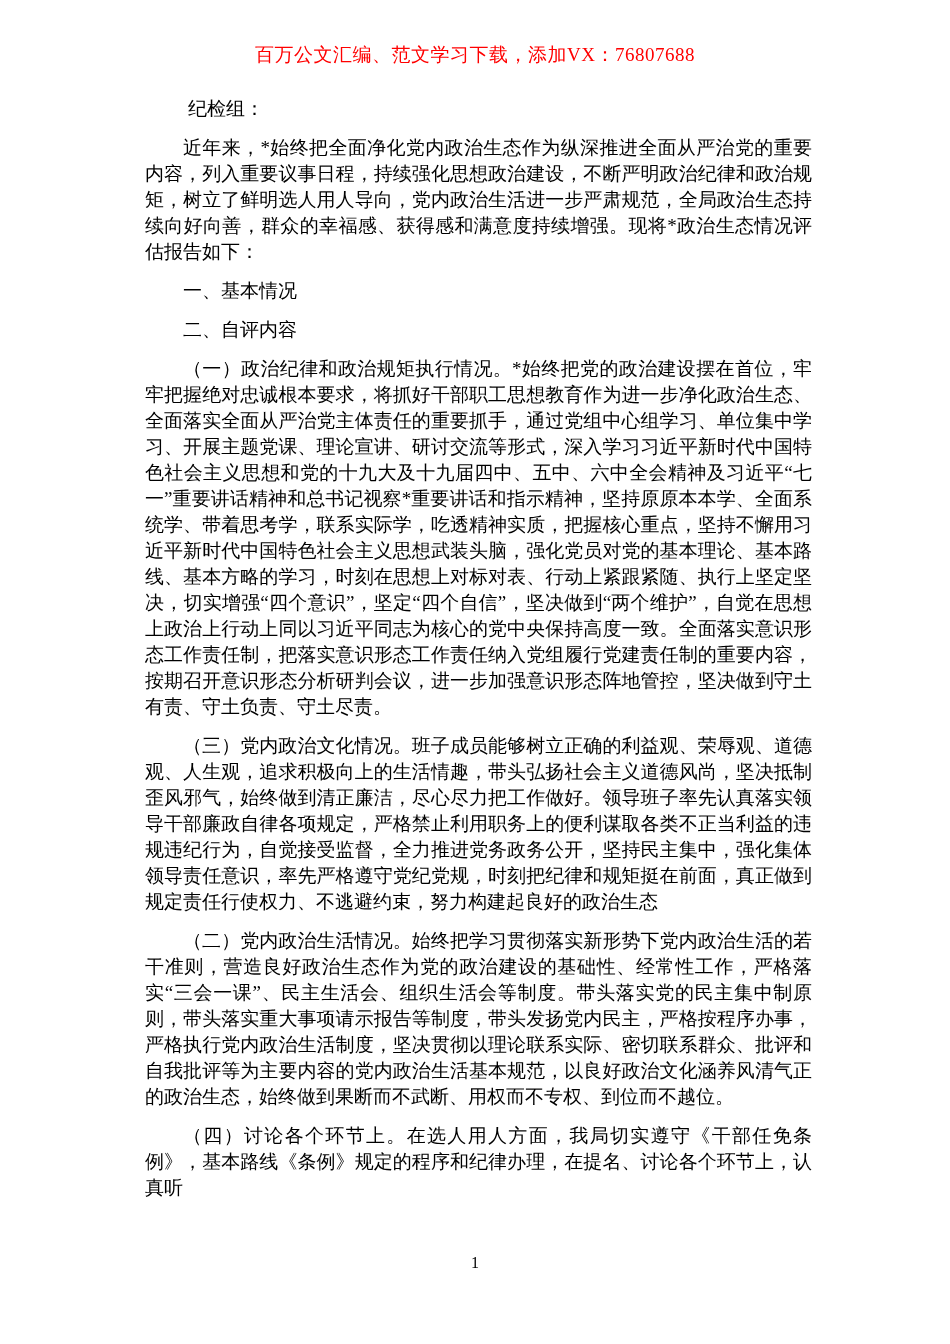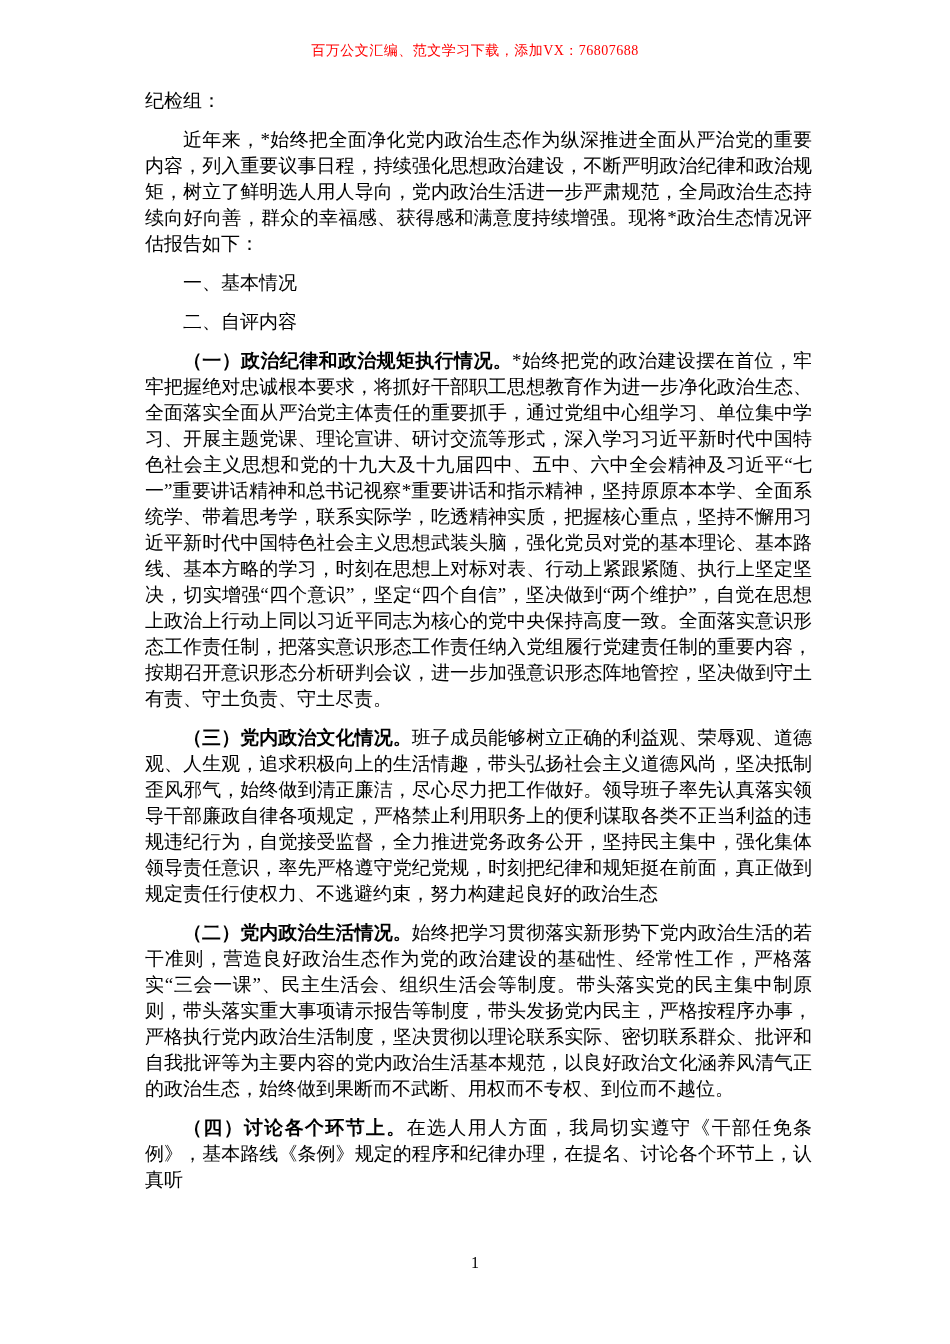--- a/index.html
+++ b/index.html
@@ -12,45 +12,46 @@
     position: relative;
     width: 950px;
     height: 1344px;
     background: #ffffff;
     overflow: hidden;
     color: #000000;
   }
   .promo-header {
     padding-top: 42px;
     text-align: center;
-    font-size: 14px;
+    font-size: 19px;
     letter-spacing: 0.5px;
     color: #ff0000;
   }
   .content {
     margin: 28px 138px 0 145px;
     font-size: 19px;
     line-height: 26px;
     text-align: justify;
     text-justify: inter-ideograph;
   }
   .salutation {
     margin-bottom: 13px;
+    margin-left: 43px;
   }
   .para {
     text-indent: 2em;
     margin-bottom: 13px;
   }
   .heading {
     font-weight: normal;
     text-indent: 2em;
     margin-bottom: 13px;
   }
   .lead {
-    font-weight: bold;
+    font-weight: normal;
   }
   .page-number {
     position: absolute;
     bottom: 72px;
     left: 0;
     right: 0;
     text-align: center;
     font-size: 16px;
     color: #000000;
   }

